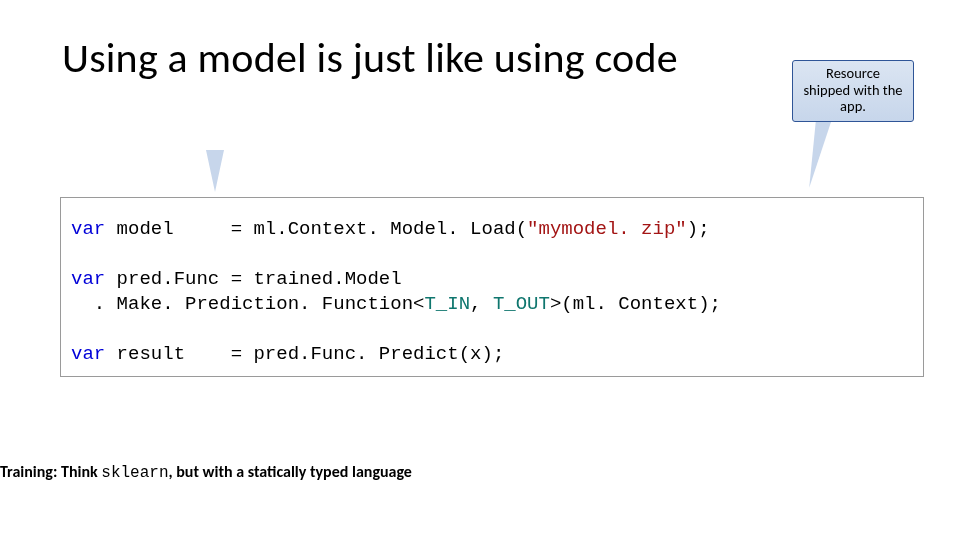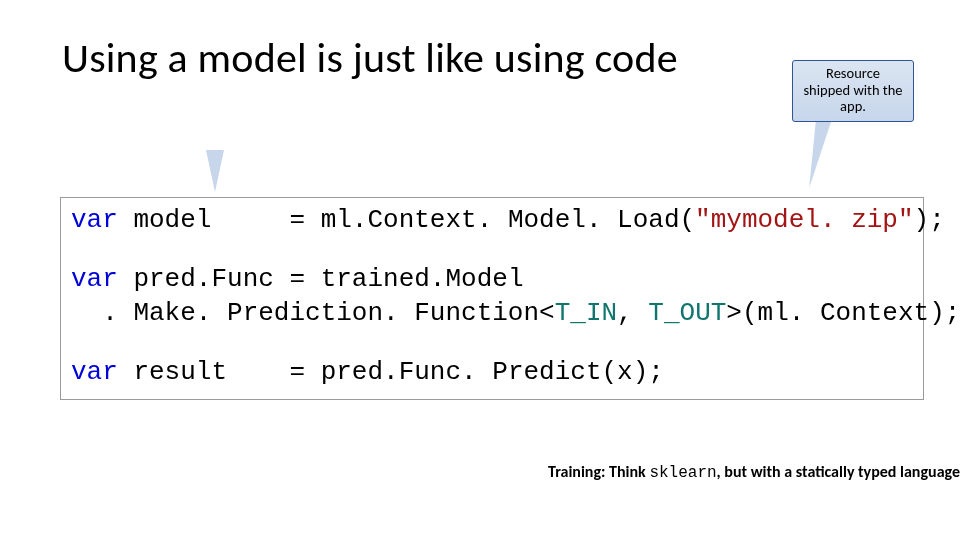--- a/index.html
+++ b/index.html
@@ -88,38 +88,38 @@
     transform-origin: top right;
     z-index: -1;
   }
   
   .codebox {
     position: absolute;
     left: 60px;
     right: 36px;
     top: 197px;
     border: 1px solid #9a9a9a;
-    padding: 6px 10px 10px 10px;
+    padding: 19px 10px 10px 10px;
     font-family: Consolas, "Courier New", monospace;
-    font-size: 26px;
+    font-size: 19px;
     line-height: 1.28;
     white-space: pre;
   }
   .kw   { color: #0000d8; }
   .type { color: #0f766e; }
   .str  { color: #a31515; }
   .codebox .row { white-space: pre; }
   .codebox .blank { height: 26px; }
   
   .footer {
     position: absolute;
     left: 0;
     right: 0;
     top: 462px;
-    text-align: right;
+    text-align: left;
     font-size: 16px;
   }
   .footer .mono {
     font-family: Consolas, "Courier New", monospace;
     font-size: 16px;
   }
   .bold { font-weight: 700; }
 </style>
 </head>
 <body>

